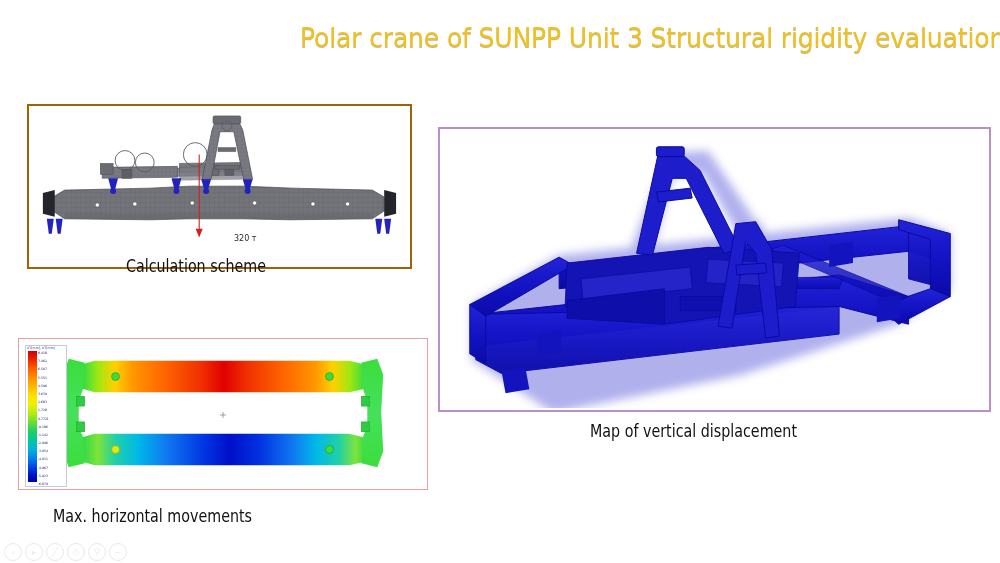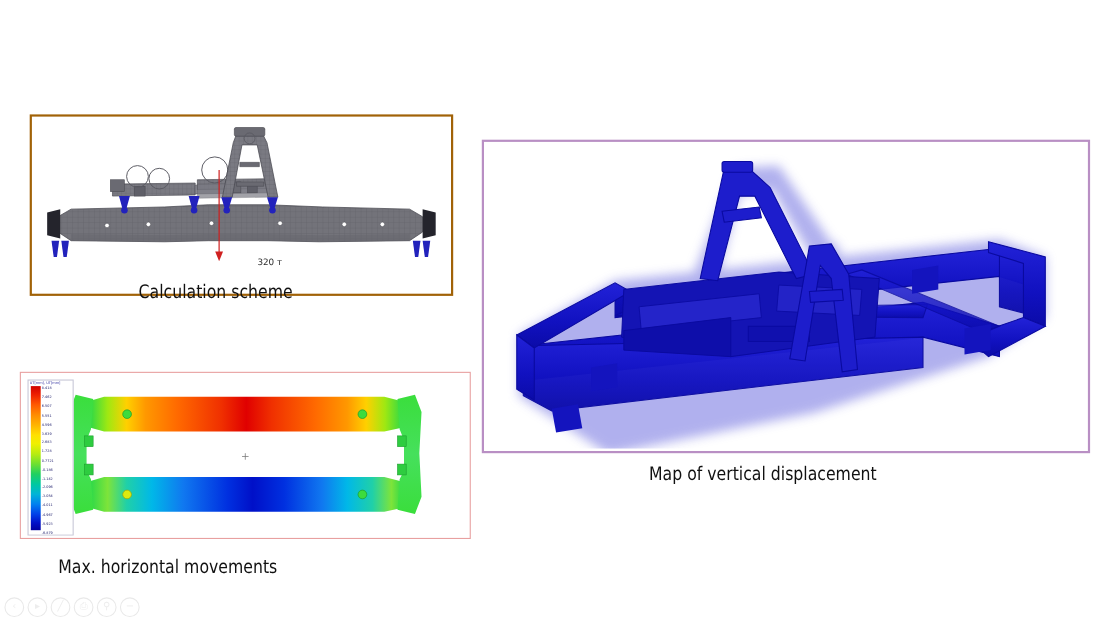--- a/index.html
+++ b/index.html
@@ -130,20 +130,26 @@
     color:#ededed;font-size:9px;
     font-family:"DejaVu Sans", sans-serif;
     background:transparent;
   }
 </style>
 </head>
 <body>
 
 <div id="slide">
 
+  <div class="header-wrap">
+    <div class="hdr-band"></div>
+    <div class="hdr-grayband"></div>
+    <div class="hdr-white"></div>
+    <div class="header-title">Polar crane of SUNPP Unit 3 Structural rigidity evaluation</div>
+  </div>
 
 
   <div class="fig fig-calc">
     <div class="fig-inner">
       <svg class="cs" viewBox="0 0 381 140" preserveAspectRatio="none">
         <defs>
           <pattern id="mesh" width="5" height="5" patternUnits="userSpaceOnUse">
             <rect width="5" height="5" fill="#73737a"></rect>
             <path d="M0 0 H5 M0 0 V5" stroke="#5b5b62" stroke-width="0.45"></path>
           </pattern>

